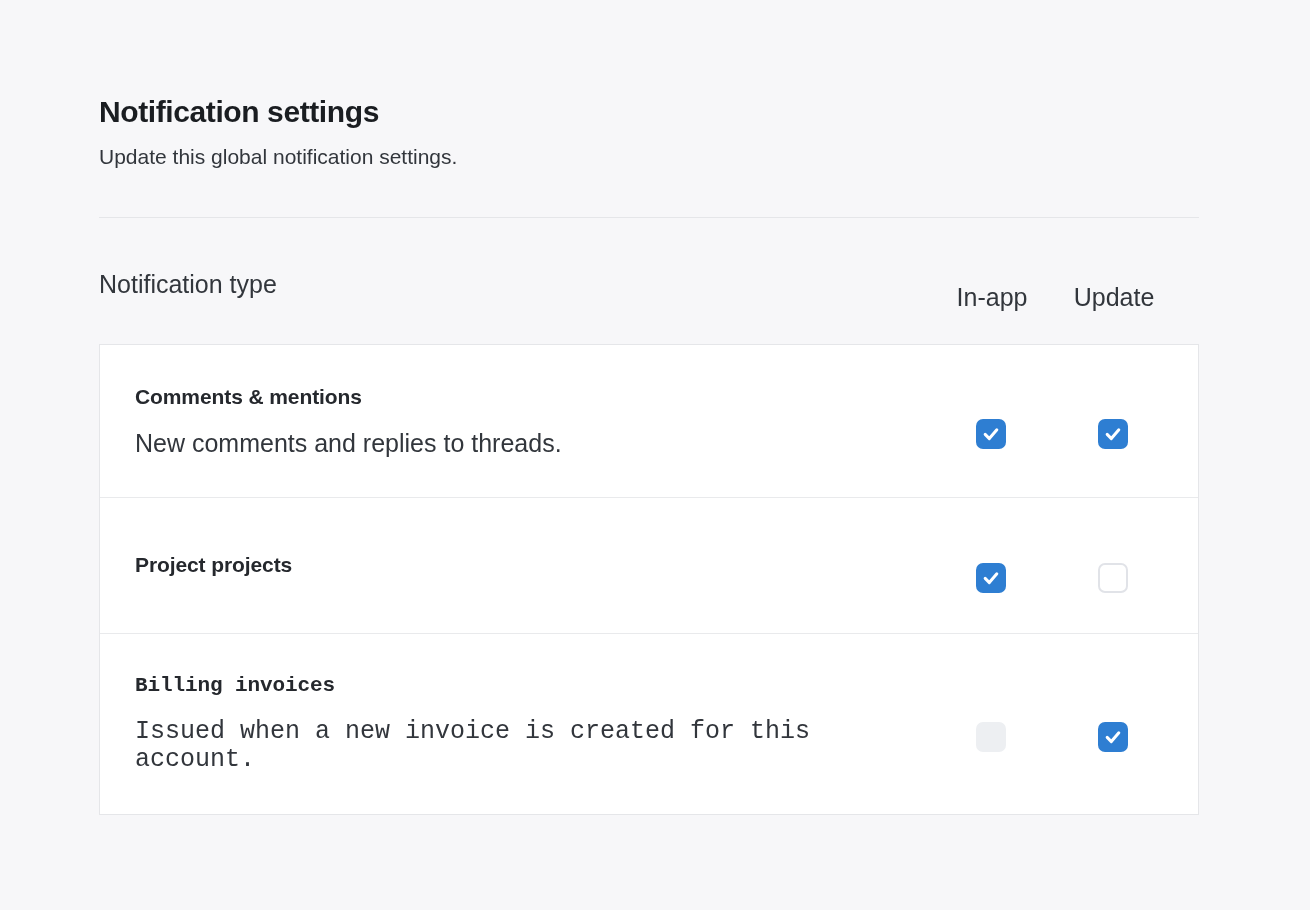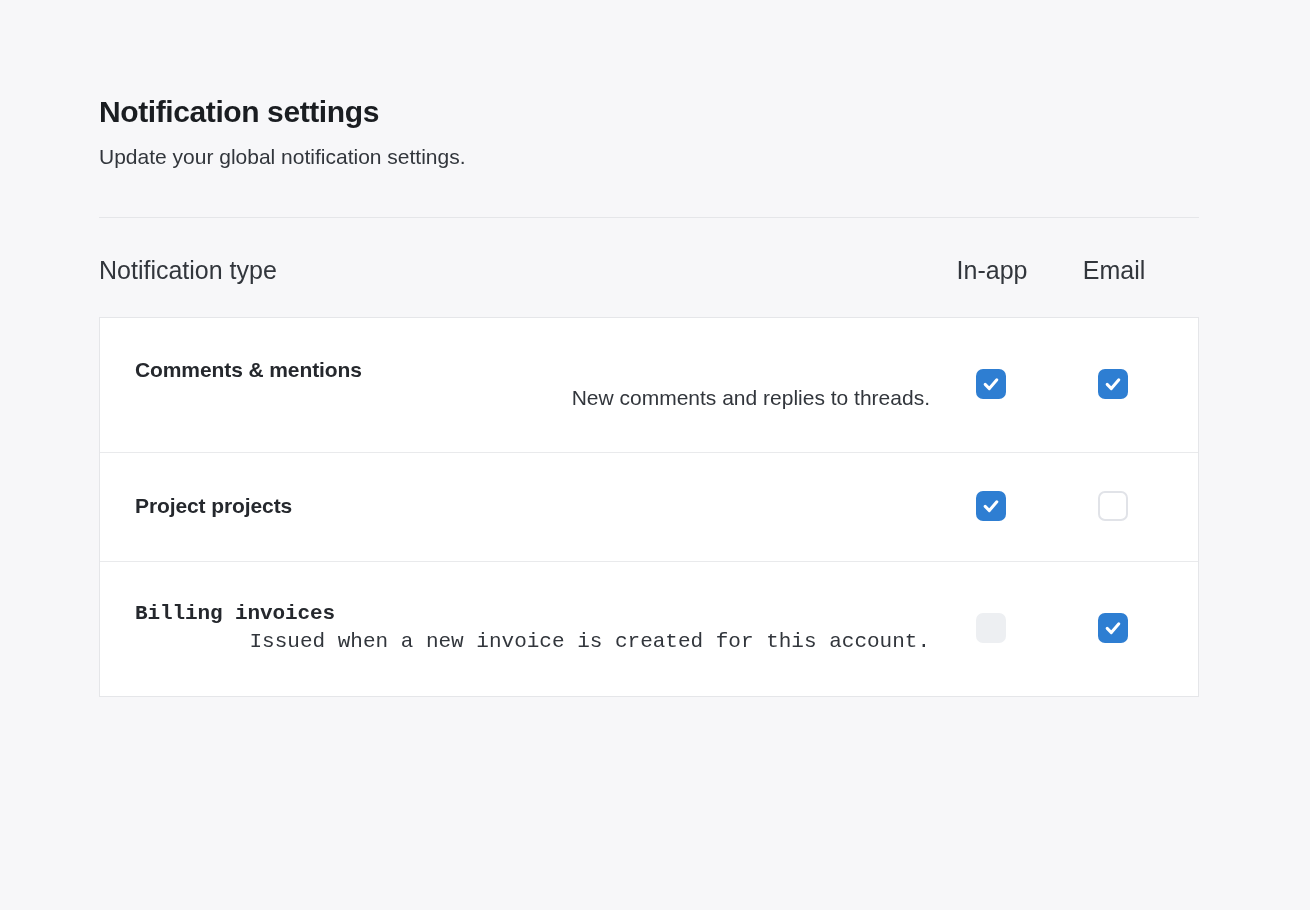--- a/index.html
+++ b/index.html
@@ -59,20 +59,21 @@
   }
   .col-type {
     flex: 1;
     min-width: 0;
   }
   .col-check {
     width: 122px;
     display: flex;
     justify-content: center;
     flex: none;
+    margin-top: 27px;
   }
   .table-header {
     margin-top: 38px;
     padding-right: 24px;
   }
   .table-header .hdr {
     font-size: 25px;
     color: var(--text-body);
     line-height: 28px;
   }
@@ -87,24 +88,24 @@
   }
   .row:last-child { border-bottom: none; font-family: Liberation Mono, monospace; }
   .row-title {
     font-size: 21px;
     font-weight: 700;
     color: var(--text-dark);
     line-height: 28px;
     letter-spacing: -0.1px;
   }
   .row-desc {
-    font-size: 21px;
+    font-size: 25px;
     color: var(--text-body);
     line-height: 28px;
-    text-align: right;
+    margin-top: 18px;
   }
   .checkbox {
     width: 30px;
     height: 30px;
     border-radius: 7px;
     display: inline-flex;
     align-items: center;
     justify-content: center;
     flex: none;
   }
@@ -123,28 +124,28 @@
     background: var(--cb-disabled-fill);
     cursor: default;
   }
 </style>
 </head>
 <body>
 
 <div class="wrapper">
 
   <h1 class="page-title">Notification settings</h1>
-  <p class="page-subtitle">Update your global notification settings.</p>
+  <p class="page-subtitle">Update this global notification settings.</p>
 
   <hr class="section-divider">
 
   <div class="cols table-header">
     <div class="col-type hdr">Notification type</div>
     <div class="col-check hdr">In-app</div>
-    <div class="col-check hdr">Email</div>
+    <div class="col-check hdr">Update</div>
   </div>
 
   <div class="card">
 
     <div class="cols row">
       <div class="col-type">
         <div class="row-title">Comments &amp; mentions</div>
         <div class="row-desc">New comments and replies to threads.</div>
       </div>
       <div class="col-check">

